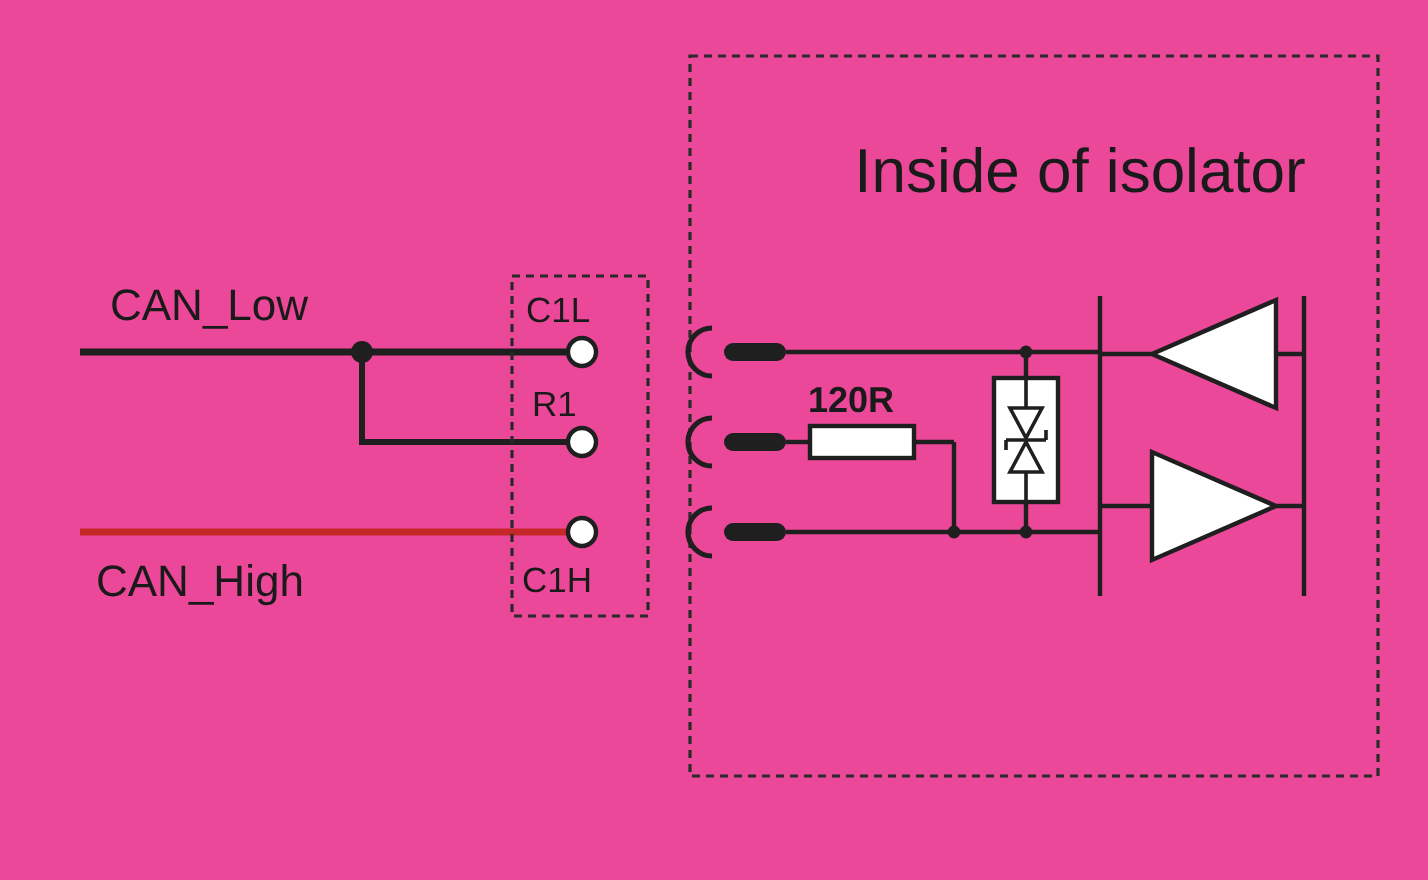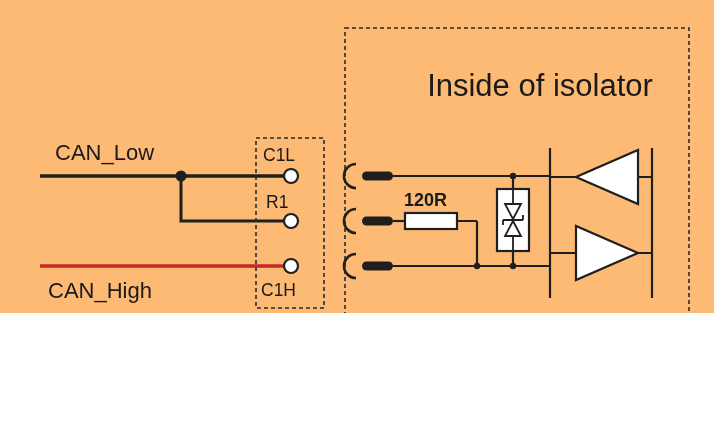--- a/index.html
+++ b/index.html
@@ -3,22 +3,22 @@
 <meta charset="utf-8">
 <style>
   html, body {
     margin: 0;
     padding: 0;
     background: #ffffff;
   }
   .stage {
     position: relative;
     width: 714px;
-    height: 313px;
-    background: #fdba74;
+    height: 440px;
+    background: #ec4899;
     overflow: hidden;
     font-family: "Liberation Sans", sans-serif;
   }
   svg { display: block; }
 
   
   .ln       { stroke: #1f1f1f; fill: none; stroke-linecap: butt; }
   .thick    { stroke-width: 3.5; }
   .med      { stroke-width: 3; }
   .thin     { stroke-width: 2.2; }

